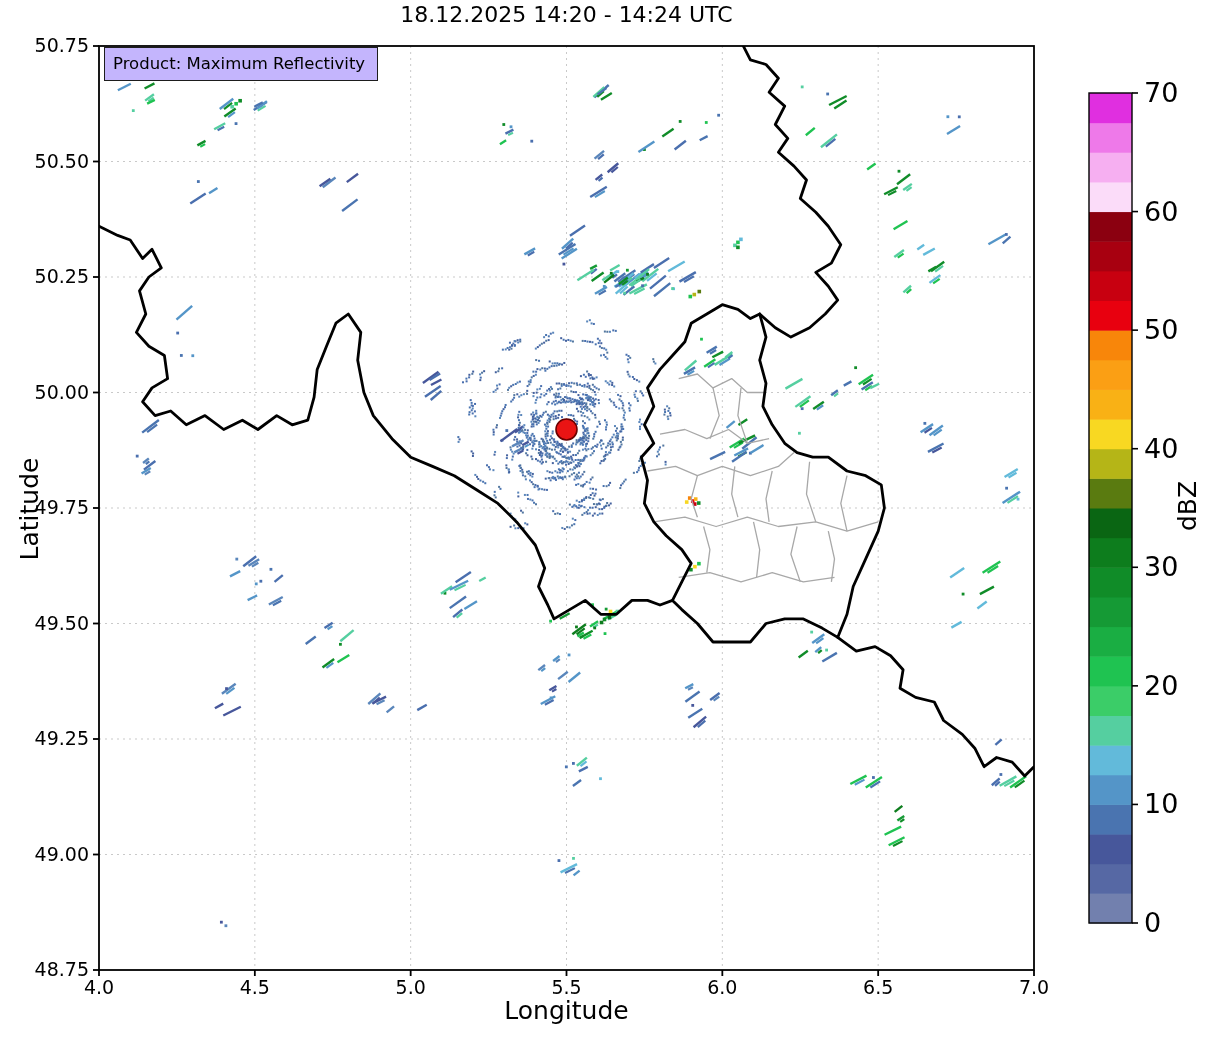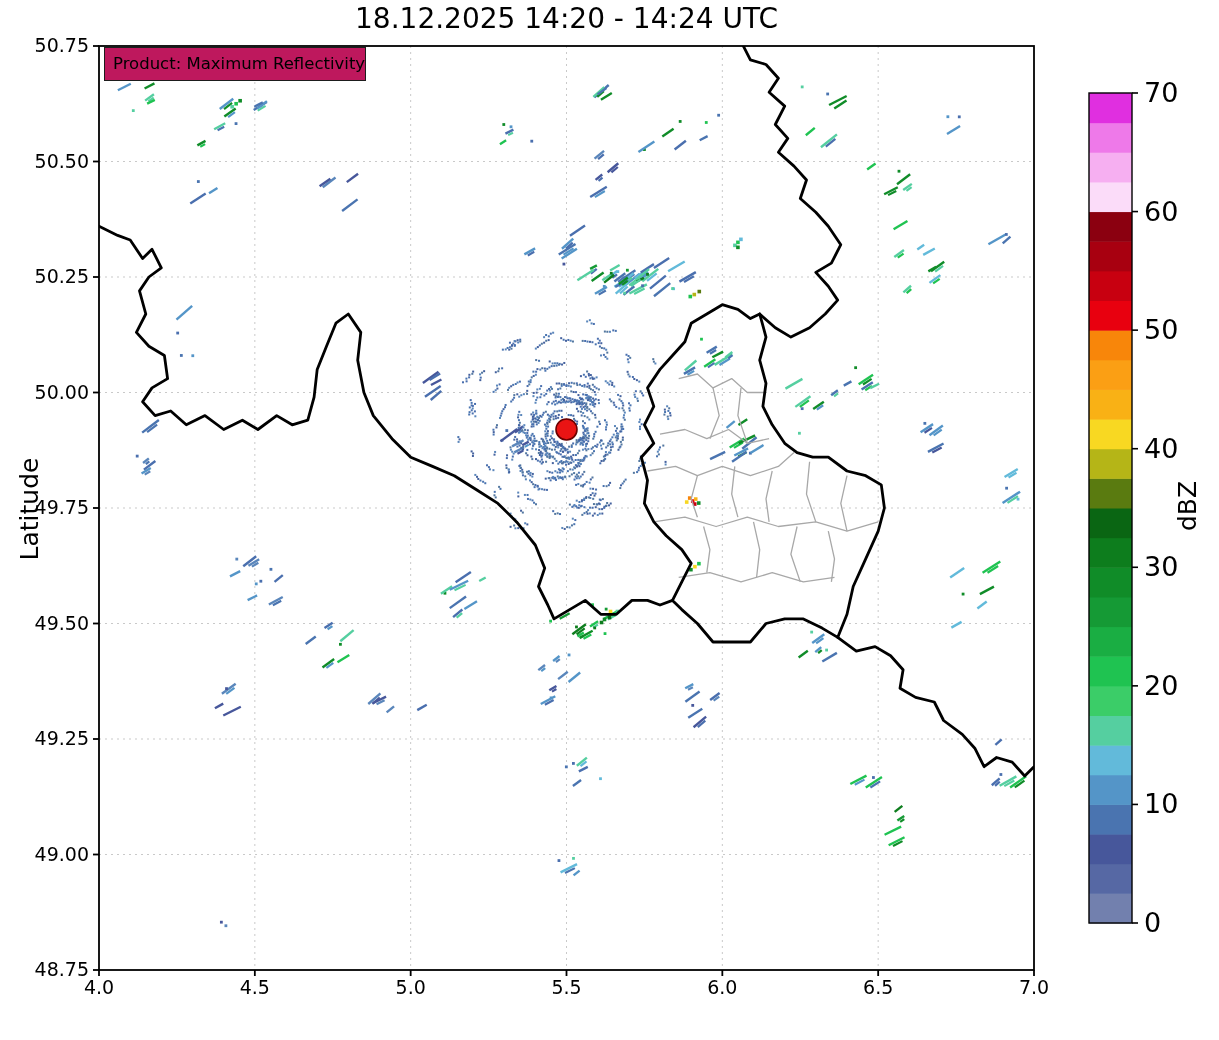--- a/index.html
+++ b/index.html
@@ -1,22 +1,22 @@
 <!DOCTYPE html>
 <html><head>
 <meta charset="utf-8">
 <style>
   html,body{margin:0;padding:0;background:#fff;}
   #fig{position:relative;width:1219px;height:1040px;background:#fff;overflow:hidden;
        font-family:"DejaVu Sans","Liberation Sans",sans-serif;color:#000;}
   #plot-svg{position:absolute;left:0;top:0;}
   .fig-title{position:absolute;left:99px;top:2px;width:935px;text-align:center;
-       font-size:28px;letter-spacing:0px;}
-  .annot-box{position:absolute;left:104px;top:47px;background:#be185d;
-       border:1.4px solid #1d1d1d;padding:4px 0 5px 8px;font-size:16.5px;line-height:1.42;z-index:4;}
+       font-size:22px;letter-spacing:0px;}
+  .annot-box{position:absolute;left:104px;top:47px;background:#c4b5fd;
+       border:1.4px solid #1d1d1d;padding:4px 12px 5px 8px;font-size:16.5px;line-height:1.42;z-index:4;}
   .xaxis-label{position:absolute;left:99px;top:996px;width:935px;text-align:center;font-size:25px;}
   .yaxis-label{position:absolute;left:-36px;top:495px;width:130px;height:28px;text-align:center;
        font-size:25px;transform:rotate(-90deg);}
   .cbar-label{position:absolute;left:1122px;top:492px;width:130px;height:28px;text-align:center;
        font-size:25px;transform:rotate(-90deg);}
 </style>
 </head>
 <body>
 
 <div id="fig">
@@ -1621,15 +1621,16 @@
         <text x="1144" y="220.57142857142856" text-anchor="start" font-size="27" fill="#000">60</text>
         <line x1="1132" y1="93" x2="1138" y2="93" stroke="#000" stroke-width="1.6"></line>
         <text x="1144" y="102" text-anchor="start" font-size="27" fill="#000">70</text>
       </g>
     </svg>
 
   <div class="annot-box">
     <div>Product: Maximum Reflectivity</div>
   </div>
 
+  <div class="xaxis-label">Longitude</div>
   <div class="yaxis-label">Latitude</div>
   <div class="cbar-label">dBZ</div>
 </div>
 
 </body></html>

